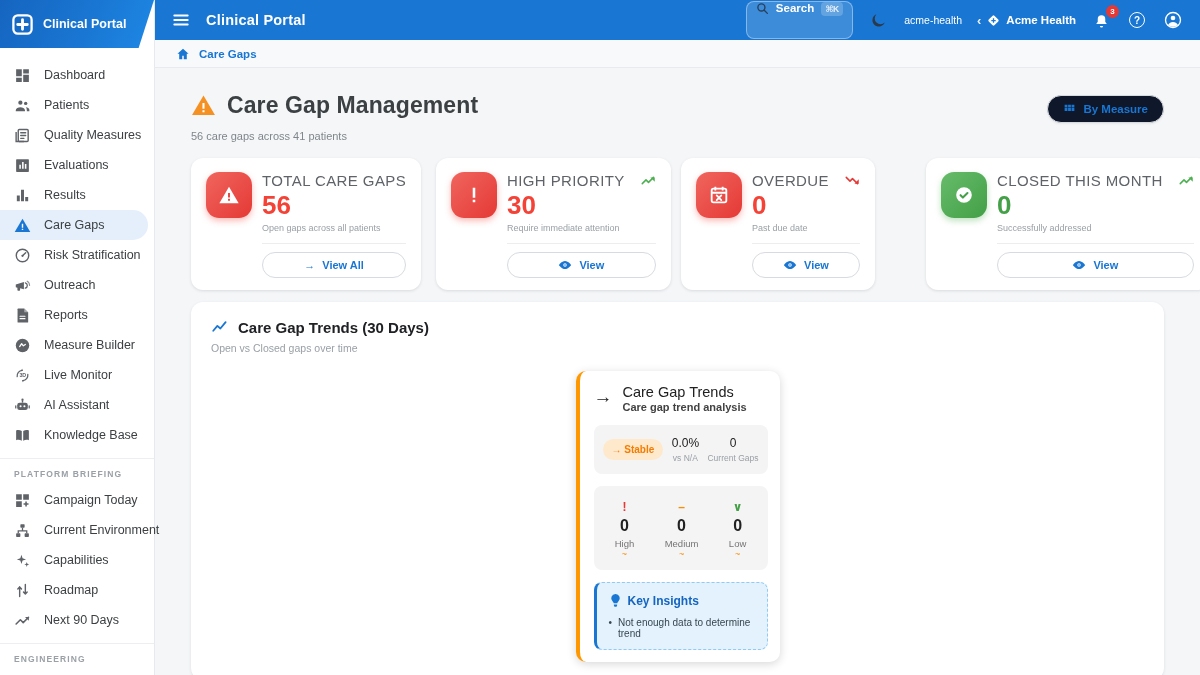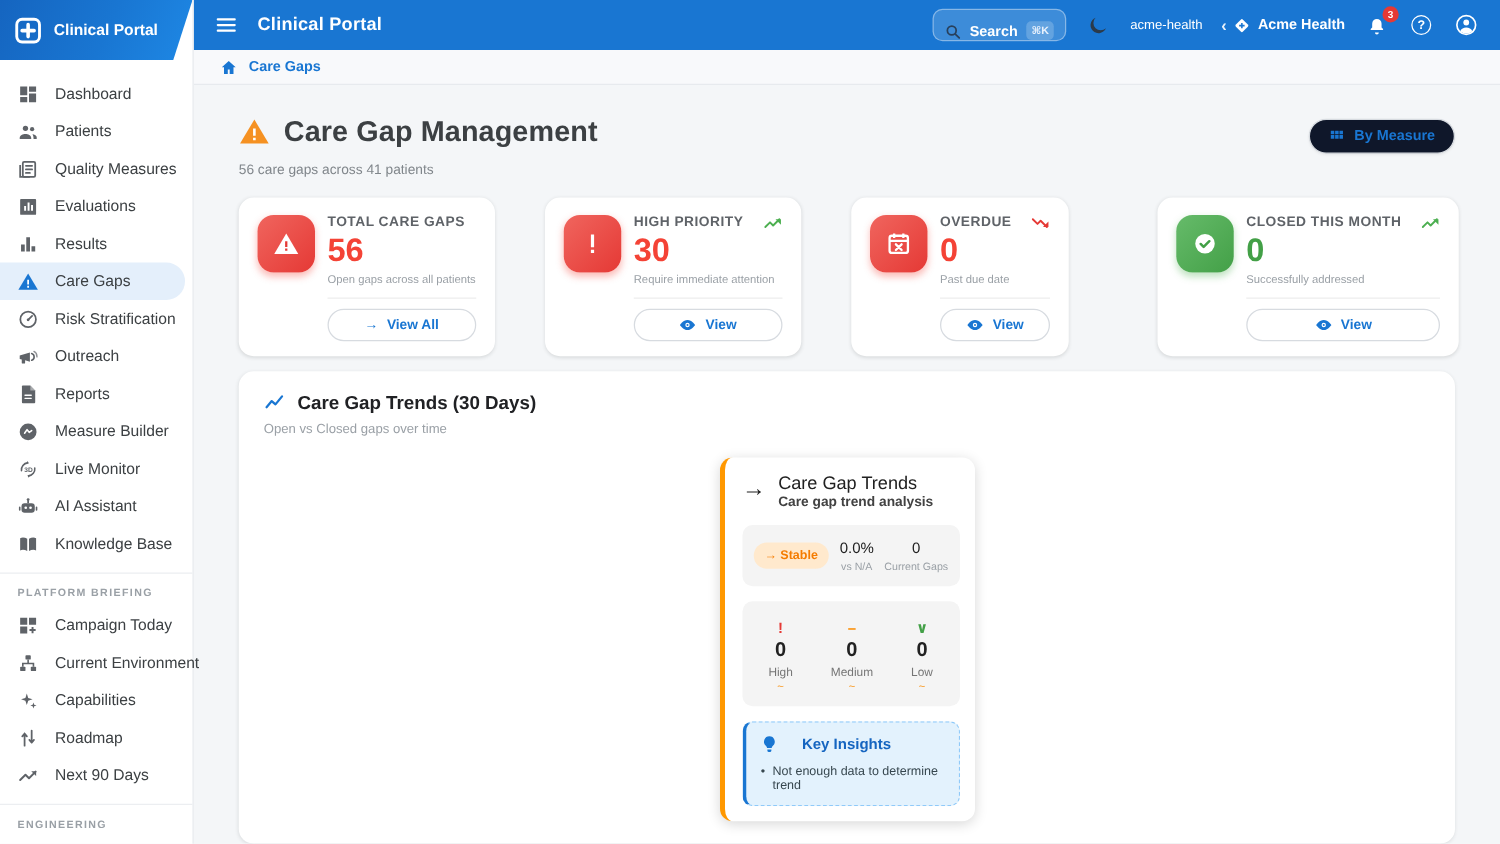--- a/index.html
+++ b/index.html
@@ -5,21 +5,21 @@
   *{box-sizing:border-box}
   html,body{margin:0;padding:0}
   body{width:1200px;height:675px;overflow:hidden;background:#f4f6f8;font-family:"Liberation Sans","DejaVu Sans",sans-serif;color:#3c4043}
   svg{display:block}
 
   
   .appbar{position:fixed;top:0;left:0;width:1200px;height:40px;background:#1976d2;display:flex;align-items:center;z-index:40;padding-left:168px}
   .menu-btn{background:none;border:none;padding:4px;cursor:pointer}
   .ab-title{color:#fff;font-size:14.5px;font-weight:700;margin-left:12px;letter-spacing:.2px}
   .ab-right{margin-left:auto;display:flex;align-items:center;gap:15px;padding-right:16px}
-  .search-pill{display:flex;align-items:flex-end;gap:7px;background:rgba(255,255,255,.16);border:1px solid rgba(255,255,255,.38);border-radius:8px;height:26px;padding:0 9px;color:#fff;cursor:pointer}
+  .search-pill{display:flex;align-items:flex-start;gap:7px;background:rgba(255,255,255,.16);border:1px solid rgba(255,255,255,.38);border-radius:8px;height:38px;padding:0 9px;color:#fff;cursor:pointer}
   .s-label{font-size:11.5px;font-weight:700;color:#fff}
   .s-kbd{background:rgba(255,255,255,.2);border-radius:4px;font-size:8.5px;padding:2px 4px;color:#e8f1fc;font-weight:700}
   .icon-btn{background:none;border:none;padding:2px;cursor:pointer;position:relative}
   .ab-text{color:#fff;font-size:10.5px}
   .org{display:flex;align-items:center;gap:5px;color:#fff;font-size:11.5px;font-weight:600;cursor:pointer}
   .org-chev{font-size:13px;opacity:.9}
   .badge{position:absolute;top:-5px;right:-7px;background:#e53935;color:#fff;border-radius:50%;min-width:13px;height:13px;font-size:8px;display:flex;align-items:center;justify-content:center;font-weight:700;padding:0 2px}
   .help-circle{width:16px;height:16px;border:1.5px solid #fff;border-radius:50%;color:#fff;font-size:10px;font-weight:700;display:flex;align-items:center;justify-content:center}
 
   
@@ -47,21 +47,21 @@
   .pill-btn{height:28px;border:1px solid #d7dbe0;border-radius:15px;background:#0f172a;color:#1976d2;font-weight:700;font-size:11.5px;display:inline-flex;align-items:center;gap:7px;padding:0 15px;cursor:pointer;box-shadow:0 1px 2px rgba(60,64,67,.08)}
   .subtitle{font-size:11px;color:#80868b;margin-top:7px}
 
   
   .stats{display:grid;grid-template-columns:repeat(4,245px);margin-top:16px}
   .stat-card{background:#fff;border-radius:12px;box-shadow:0 1px 3px rgba(60,64,67,.14);padding:14px 15px 12px;display:flex;gap:10px;width:fit-content;height:fit-content}
   .stat-icon{width:46px;height:46px;border-radius:13px;display:flex;align-items:center;justify-content:center;flex:none}
   .stat-icon.red{background:linear-gradient(135deg,#f0655e,#e53935);box-shadow:0 3px 6px rgba(244,67,54,.35)}
   .stat-icon.green{background:linear-gradient(135deg,#66bb6a,#43a047);box-shadow:0 3px 6px rgba(76,175,80,.35)}
   .stat-label-row{display:flex;align-items:center;gap:16px;justify-content:space-between}
-  .stat-label{font-size:11px;font-weight:700;color:#5f6368;letter-spacing:.4px;white-space:nowrap}
+  .stat-label{font-size:15px;font-weight:400;color:#5f6368;letter-spacing:.4px;white-space:nowrap}
   .stat-value{font-size:26px;font-weight:800;color:#f44336;line-height:1.05;margin-top:3px}
   .stat-value.green{color:#43a047}
   .stat-desc{font-size:9px;color:#9aa0a6;margin-top:4px;white-space:nowrap}
   .stat-div{border-top:1px solid #ededed;margin:10px 0 8px}
   .stat-btn{width:100%;height:26px;border-radius:14px;border:1px solid #d7dbe0;background:#fff;color:#1976d2;font-weight:700;font-size:11px;display:flex;align-items:center;justify-content:center;gap:7px;cursor:pointer}
 
   
   .trends-card{background:#fff;border-radius:12px;box-shadow:0 1px 3px rgba(60,64,67,.12);margin-top:12px;padding:16px 20px 18px}
   .tc-head{display:flex;align-items:center;gap:9px;font-size:15px;font-weight:700;color:#202124}
   .tc-sub{font-size:10.5px;color:#9aa0a6;margin-top:6px}
@@ -77,21 +77,21 @@
   .metric-v{font-size:12px;font-weight:400;color:#212121}
   .metric-c{font-size:8.5px;color:#9aa0a6;margin-top:3px}
   .sev{display:flex;justify-content:space-around;padding:14px 6px 12px}
   .sev-col{text-align:center}
   .sev-ico{font-size:12px;font-weight:800;height:14px;line-height:14px}
   .sev-ico.red{color:#e53935}.sev-ico.orange{color:#fb8c00}.sev-ico.green{color:#43a047}
   .sev-v{font-size:16px;font-weight:800;color:#212121;margin-top:3px}
   .sev-l{font-size:9.5px;color:#757575;margin-top:3px}
   .sev-t{font-size:9px;color:#fb8c00;margin-top:1px;line-height:8px}
   .insights{background:#e3f2fd;border:1px dashed #90caf9;border-left:3px solid #1976d2;border-radius:8px;padding:10px 12px;margin-top:12px}
-  .ins-head{display:flex;gap:20px;color:#1565c0;font-weight:700;font-size:12px}
+  .ins-head{display:flex;align-items:center;gap:6px;color:#1565c0;font-weight:700;font-size:12px}
   .ins-li{font-size:10px;color:#37474f;margin-top:9px;display:flex;gap:6px;align-items:flex-start}
 </style>
 </head>
 <body>
 
 <header class="appbar">
   <button class="menu-btn">
     <svg width="18" height="18" viewBox="0 0 24 24">
         <path d="M3 6h18M3 12h18M3 18h18" stroke="#fff" stroke-width="2.4" stroke-linecap="round"></path>
       </svg>

